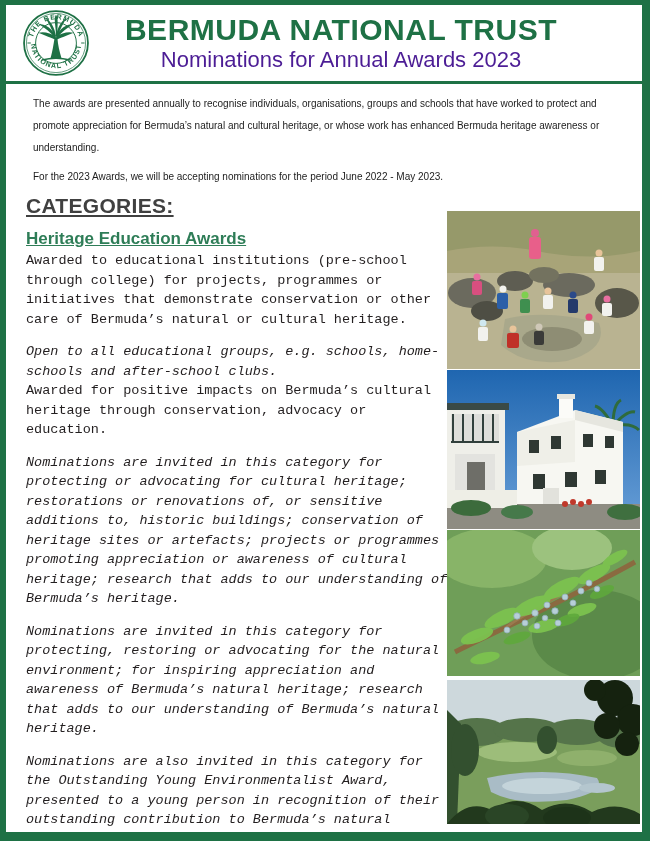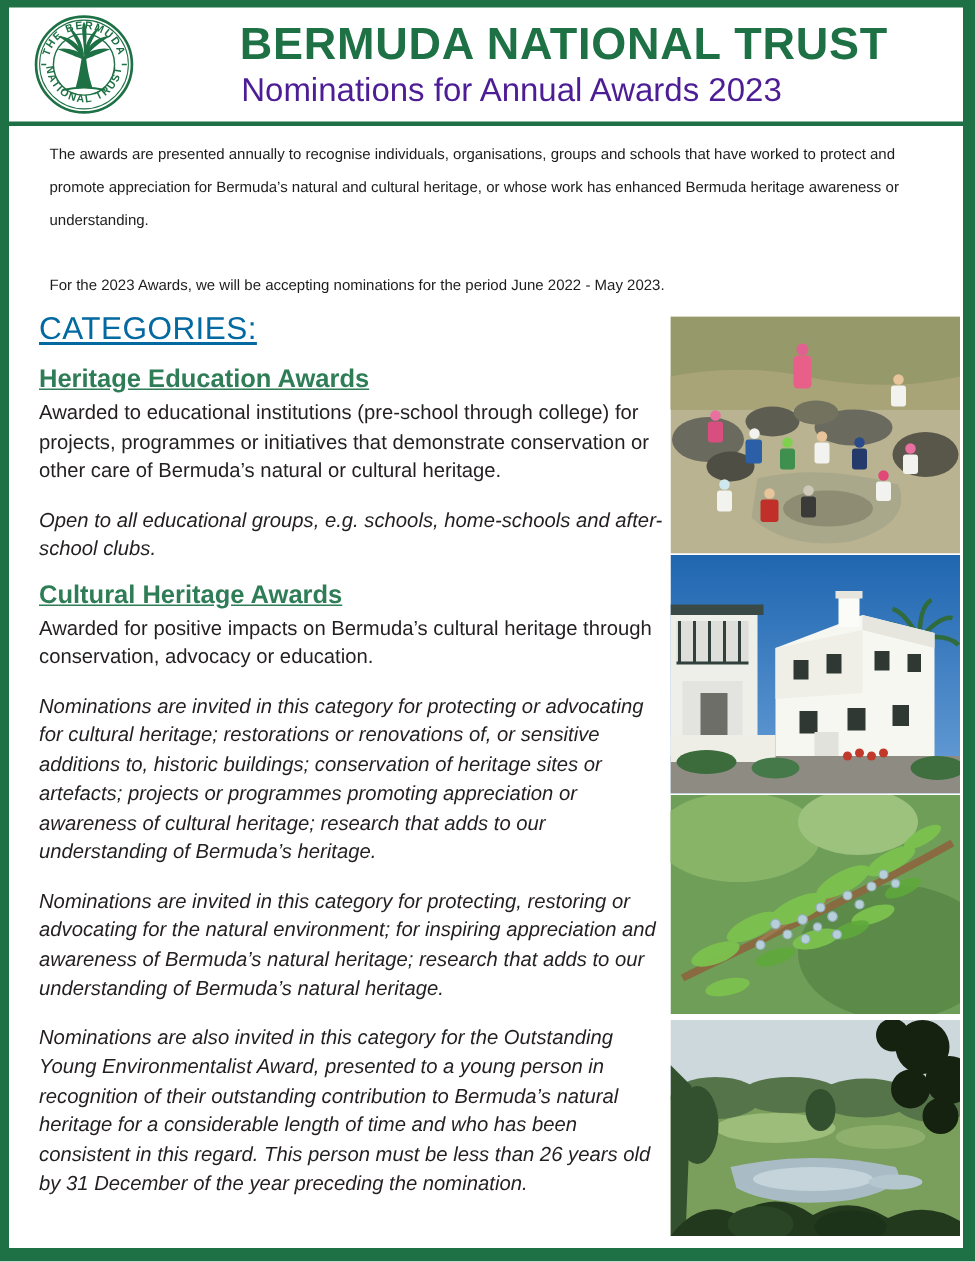--- a/index.html
+++ b/index.html
@@ -8,32 +8,32 @@
     border-left:6px solid #1E7145; border-top:5px solid #1E7145;
     border-right:8px solid #1E7145; border-bottom:9px solid #1E7145;
     background:#fff; overflow:hidden;
     font-family:"Liberation Sans","DejaVu Sans",sans-serif; color:#231F20;
   }
   
   .header{display:flex; align-items:center; height:79px; box-sizing:border-box;
     border-bottom:3px solid #1E7145; padding:4px 10px 4px 16px;}
   .seal{width:68px; height:68px; flex:0 0 auto;}
   .titles{flex:1; text-align:center; padding-right:40px;}
-  .main-title{font-size:30px; font-weight:bold; color:#1E7145; letter-spacing:.5px; line-height:32px;text-align:right;}
+  .main-title{font-size:30px; font-weight:bold; color:#1E7145; letter-spacing:.5px; line-height:32px;}
   .subtitle{font-size:22px; color:#4c1d95; line-height:26px; margin-top:1px;}
   
   .intro{text-align:left; padding:9px 27px 0 27px; font-size:10px; line-height:22px; color:#1c1c1c;}
-  .intro .p2{margin-top:21px;}
+  .intro .p2{margin-top:7px;}
   
   .left-col{margin-left:20px; width:422px;}
-  .categories{font-size:21px; font-weight:normal; color:#0369a1; text-decoration:underline;
+  .categories{font-size:21px; font-weight:bold; color:#404040; text-decoration:underline;
     margin:6px 0 2px 0; letter-spacing:.3px;}
   .section h2{font-size:17px; font-weight:600; color:#2E7D57; text-decoration:underline;
     margin:11px 0 2px 0; line-height:20px;}
-  .section p{margin:0; font-size:13.5px; line-height:19.5px;}
+  .section p{margin:0; font-size:13.5px; line-height:19.5px;font-family:Liberation Mono, monospace;}
   .section p.it{font-style:italic; margin-top:13px;}
   
   .photos{position:absolute; left:441px; top:206px; width:193px;}
   .photos svg{display:block;}
   .ph{margin:0 0 1px 0;}
   .ph-last{margin-top:4px;}
 </style>
 </head>
 <body>
 
@@ -80,21 +80,20 @@
   <div class="left-col">
     <div class="categories">CATEGORIES:</div>
 
     <div class="section">
       <h2>Heritage Education Awards</h2>
       <p>Awarded to educational institutions (pre-school through college) for projects, programmes or initiatives that demonstrate conservation or other care of Bermuda’s natural or cultural heritage.</p>
       <p class="it">Open to all educational groups, e.g. schools, home-schools and after-school clubs.</p>
     </div>
 
     <div class="section">
-      <h2>Cultural Heritage Awards</h2>
       <p>Awarded for positive impacts on Bermuda’s cultural heritage through conservation, advocacy or education.</p>
       <p class="it">Nominations are invited in this category for protecting or advocating for cultural heritage; restorations or renovations of, or sensitive additions to, historic buildings; conservation of heritage sites or artefacts; projects or programmes promoting appreciation or awareness of cultural heritage; research that adds to our understanding of Bermuda’s heritage.</p>
     </div>
 
     <div class="section">
       <p class="it">Nominations are invited in this category for protecting, restoring or advocating for the natural environment; for inspiring appreciation and awareness of Bermuda’s natural heritage; research that adds to our understanding of Bermuda’s natural heritage.</p>
       <p class="it">Nominations are also invited in this category for the Outstanding Young Environmentalist Award, presented to a young person in recognition of their outstanding contribution to Bermuda’s natural heritage for a considerable length of time and who has been consistent in this regard. This person must be less than 26 years old by 31 December of the year preceding the nomination.</p>
     </div>
 
   </div>

